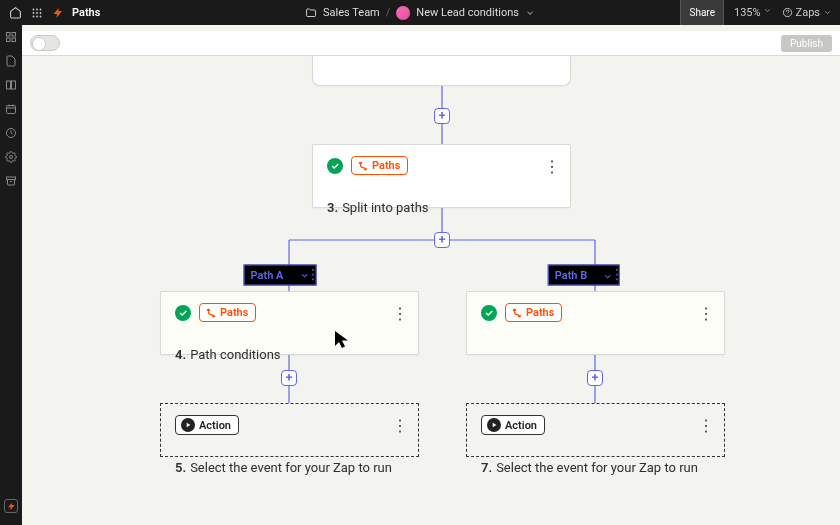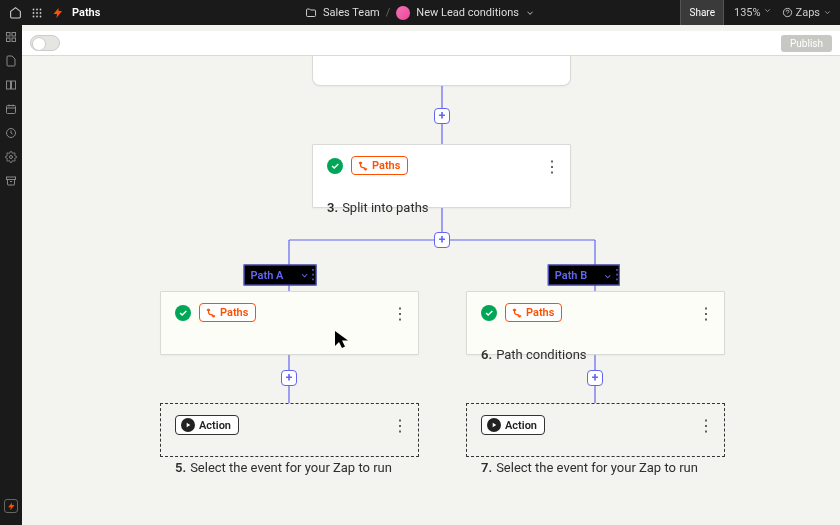--- a/index.html
+++ b/index.html
@@ -214,38 +214,38 @@
               <path d="M5 12l5 5L20 7"></path>
             </svg>
           </span>
         <span class="paths-badge">
             <svg viewBox="0 0 24 24" width="12" height="12" fill="none" stroke="currentColor" stroke-width="2.5">
               <path d="M7 4v6a5 5 0 005 5 5 5 0 015 5v0M7 4l-3 3M7 4l3 3M17 20l3-3M17 20l-3-3"></path>
             </svg>
             <span>Paths</span>
           </span>
       </div>
+      <div class="step-text"><span class="step-num">4.</span><span>Path conditions</span></div>
       <span class="dots">⋮</span>
     </div>
 
     <div class="node path pb">
       <div class="row">
         <span class="check">
             <svg viewBox="0 0 24 24" width="10" height="10" fill="none" stroke="currentColor" stroke-width="3.5">
               <path d="M5 12l5 5L20 7"></path>
             </svg>
           </span>
         <span class="paths-badge">
             <svg viewBox="0 0 24 24" width="12" height="12" fill="none" stroke="currentColor" stroke-width="2.5">
               <path d="M7 4v6a5 5 0 005 5 5 5 0 015 5v0M7 4l-3 3M7 4l3 3M17 20l3-3M17 20l-3-3"></path>
             </svg>
             <span>Paths</span>
           </span>
       </div>
-      <div class="step-text"><span class="step-num">6.</span><span>Path conditions</span></div>
       <span class="dots">⋮</span>
     </div>
 
     <div class="plus p3">+</div>
     <div class="plus p4">+</div>
 
     <div class="node action aa">
       <div class="row">
         <span class="action-badge">
             <span class="action-ico">

